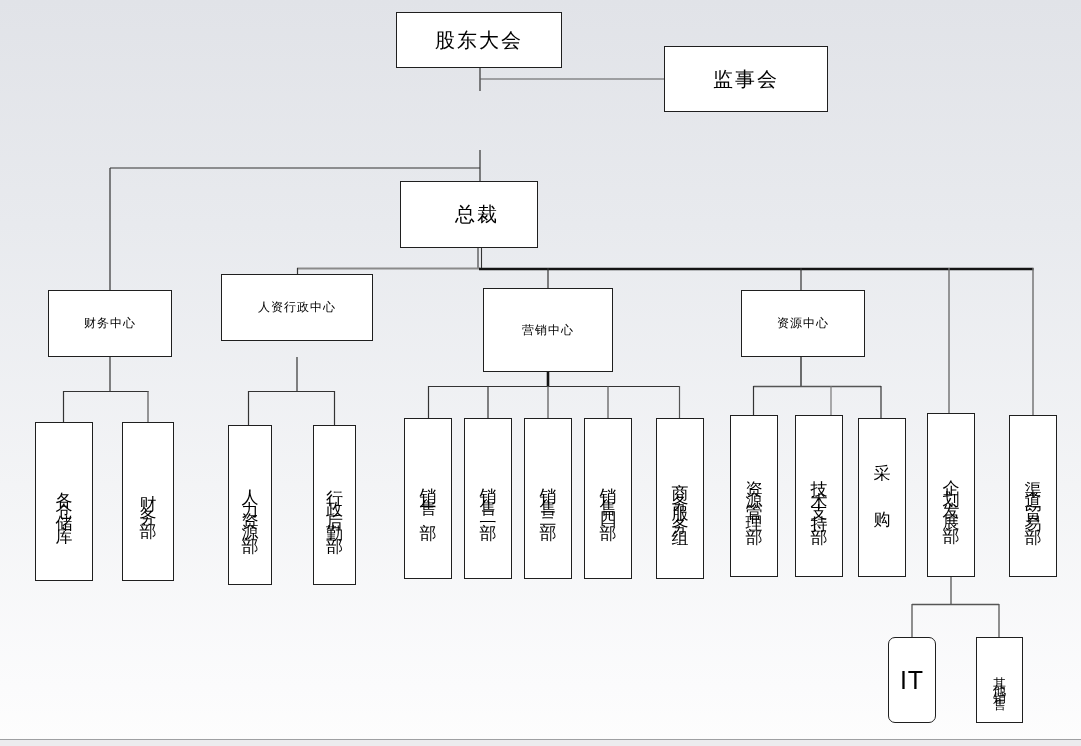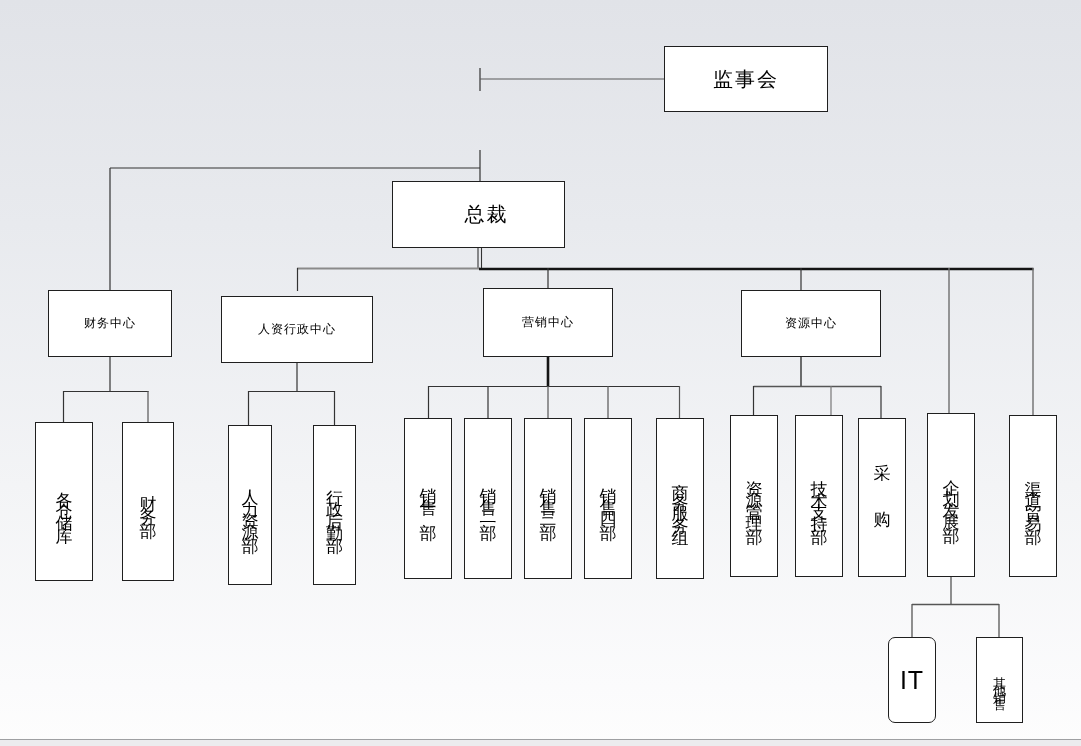--- a/index.html
+++ b/index.html
@@ -46,26 +46,26 @@
   }
   .ls-wide  { letter-spacing: 0.76em; }   
   .ls-huge  { letter-spacing: 2.8em; }    
   .v-label-sm { font-size: 13px; letter-spacing: 0.55em; } 
   .it-label { font-size: 25px; letter-spacing: 1px; }
 
   
   .n-shareholders_meeting { left: 396px; top: 12px;  width: 166px; height: 56px; }
   .n-supervisory_board    { left: 664px; top: 46px;  width: 164px; height: 66px; text-align: right; }
   .n-board_of_directors   { left: 396px; top: 90px;  width: 166px; height: 60px; }
-  .n-president            { left: 392px; top: 181px; width: 173px; height: 67px; padding-left: 16px; }
+  .n-president            { left: 400px; top: 181px; width: 138px; height: 67px; padding-left: 16px; }
 
   .n-finance_center       { left: 48px;  top: 290px; width: 124px; height: 67px; }
-  .n-hr_admin_center      { left: 221px; top: 296px; width: 152px; height: 67px; }
-  .n-marketing_center     { left: 483px; top: 288px; width: 130px; height: 69px; }
-  .n-resource_center      { left: 741px; top: 290px; width: 140px; height: 67px; }
+  .n-hr_admin_center      { left: 221px; top: 274px; width: 152px; height: 67px; }
+  .n-marketing_center     { left: 483px; top: 288px; width: 130px; height: 84px; }
+  .n-resource_center      { left: 741px; top: 290px; width: 124px; height: 67px; }
 
   .n-warehouses           { left: 35px;  top: 422px; width: 58px;  height: 159px; }
   .n-finance_dept         { left: 122px; top: 422px; width: 52px;  height: 159px; }
   .n-hr_dept              { left: 228px; top: 425px; width: 44px;  height: 160px; }
   .n-admin_logistics_dept { left: 313px; top: 425px; width: 43px;  height: 160px; }
 
   .n-sales_dept_1         { left: 404px; top: 418px; width: 48px;  height: 161px; }
   .n-sales_dept_2         { left: 464px; top: 418px; width: 48px;  height: 161px; }
   .n-sales_dept_3         { left: 524px; top: 418px; width: 48px;  height: 161px; }
   .n-sales_dept_4         { left: 584px; top: 418px; width: 48px;  height: 161px; }
@@ -131,20 +131,23 @@
     <line x1="753.5" y1="386" x2="753.5" y2="416" stroke="#333333" stroke-width="1.2"></line>
     <line x1="831" y1="386" x2="831" y2="416" stroke="#777777" stroke-width="1.2"></line>
     <line x1="881" y1="386" x2="881" y2="419" stroke="#333333" stroke-width="1.2"></line>
 
     <line x1="951" y1="577" x2="951" y2="604.5" stroke="#555555" stroke-width="1.3"></line>
     <line x1="912" y1="604.5" x2="999" y2="604.5" stroke="#555555" stroke-width="1.3"></line>
     <line x1="912" y1="604" x2="912" y2="638" stroke="#555555" stroke-width="1.3"></line>
     <line x1="999" y1="604" x2="999" y2="638" stroke="#555555" stroke-width="1.3"></line>
   </svg>
 
+  <div class="node n-shareholders_meeting">
+    <span class="h-label">股东大会</span>
+  </div>
   <div class="node n-supervisory_board">
     <span class="h-label">监事会</span>
   </div>
   <div class="node n-president">
     <span class="h-label">总裁</span>
   </div>
 
   <div class="node n-finance_center">
     <span class="h-label-sm">财务中心</span>
   </div>

